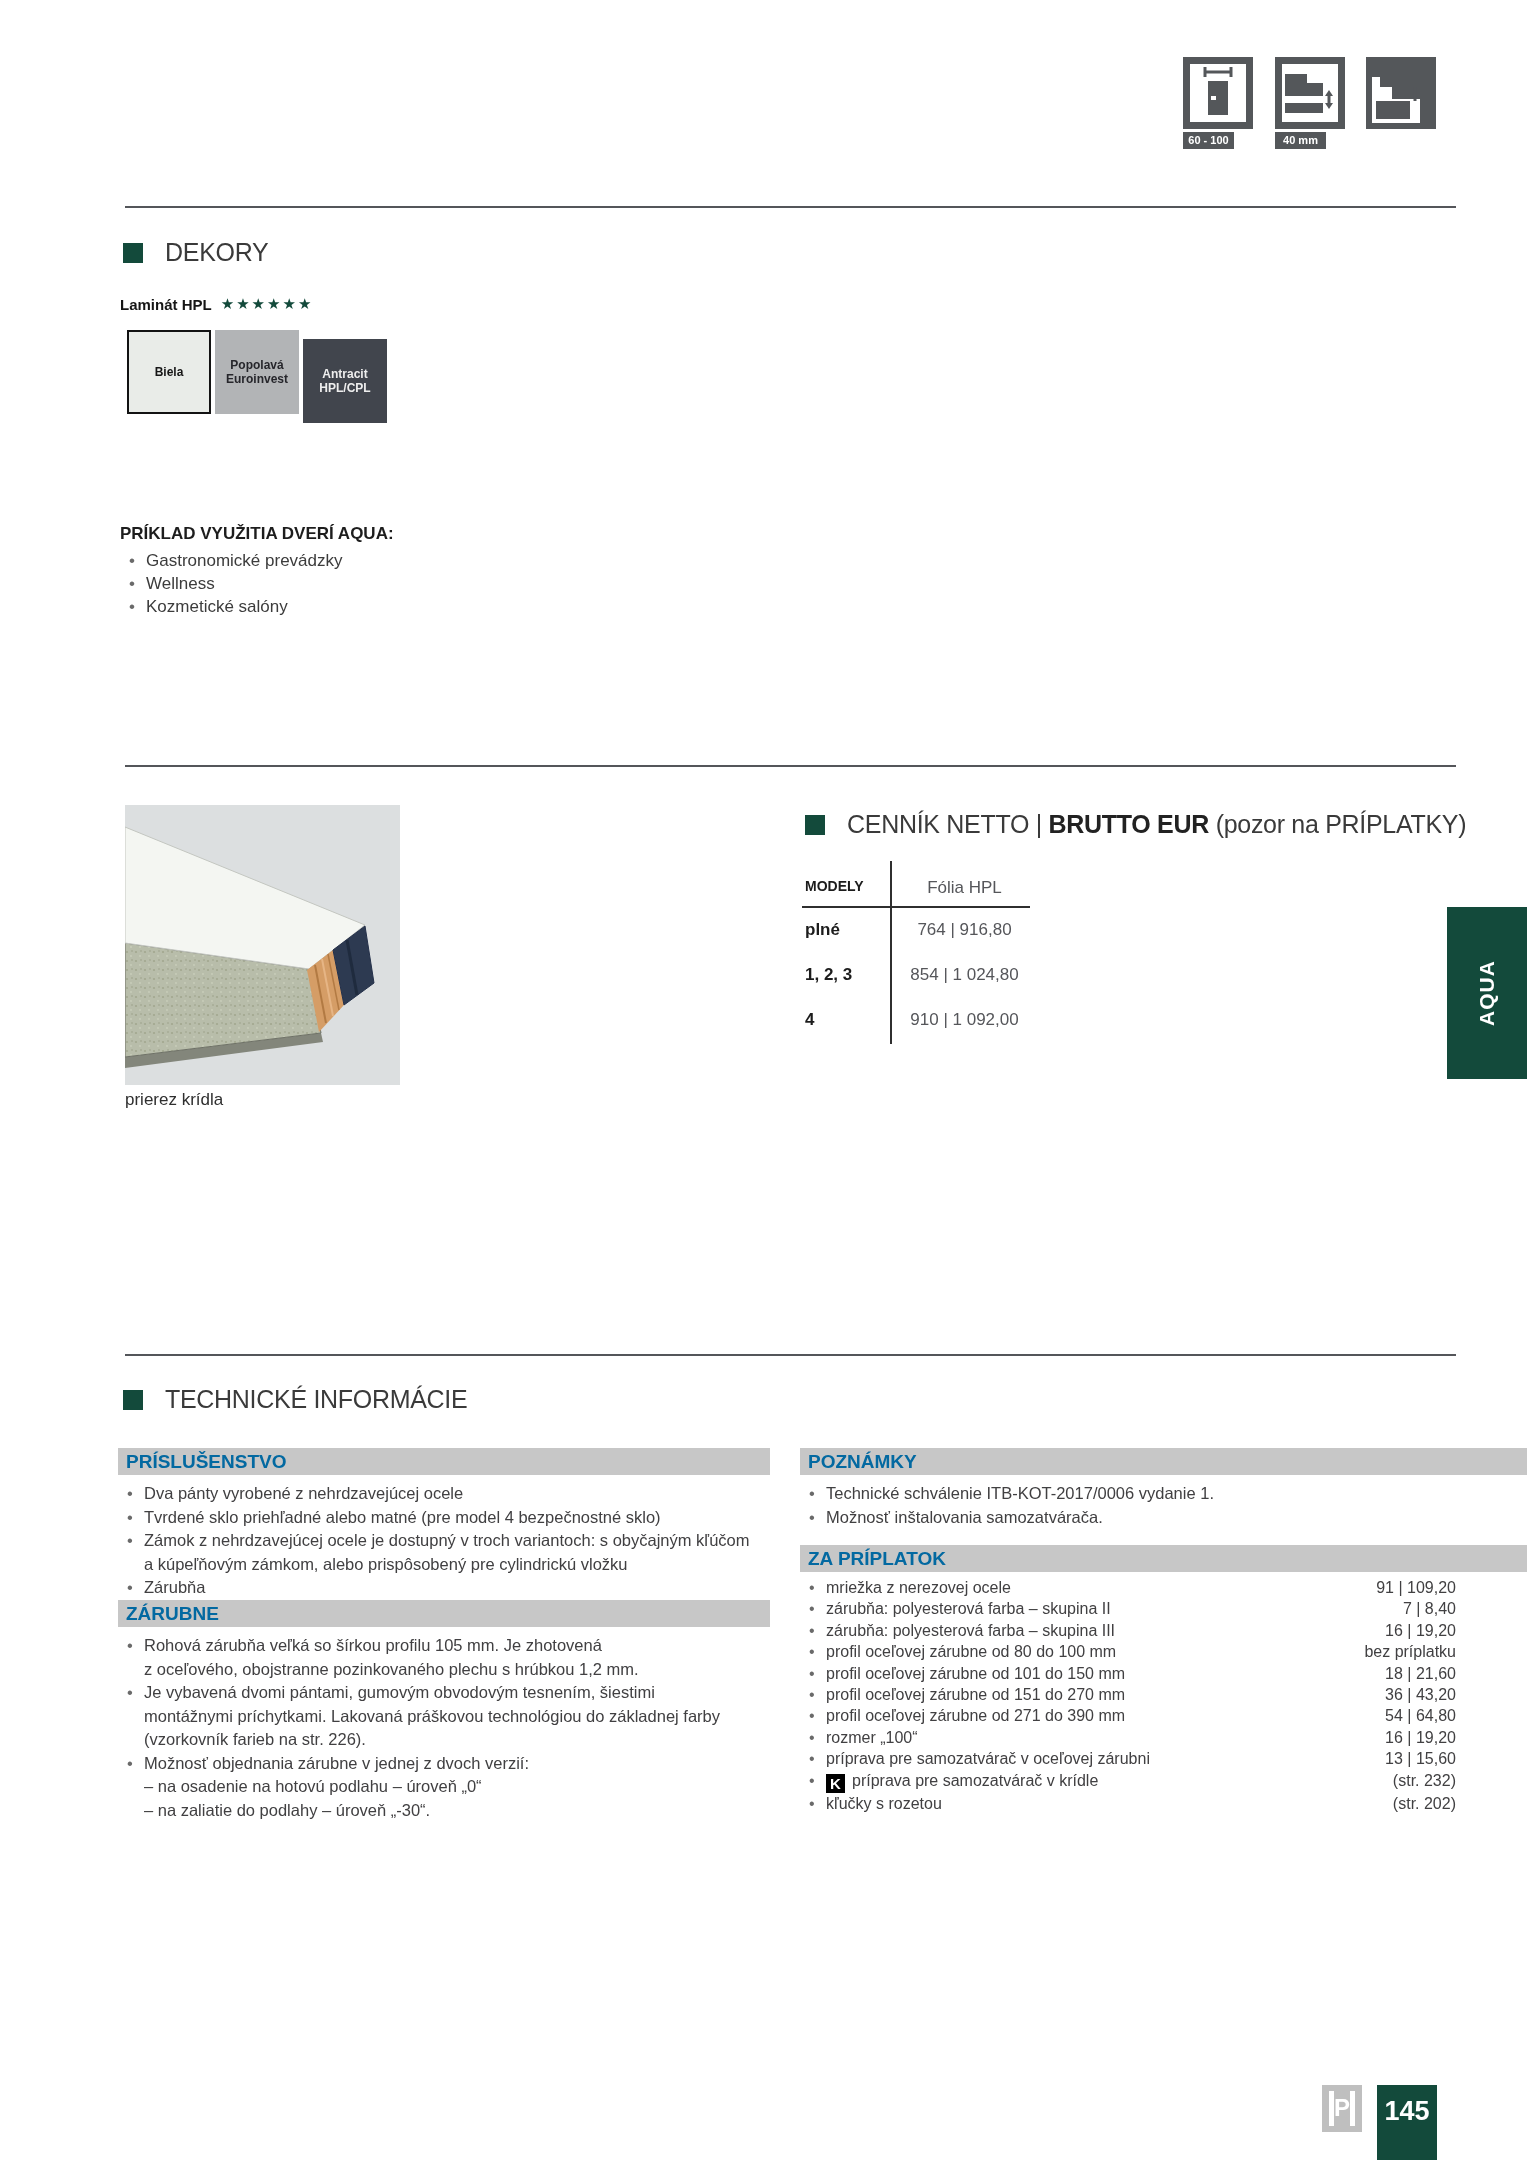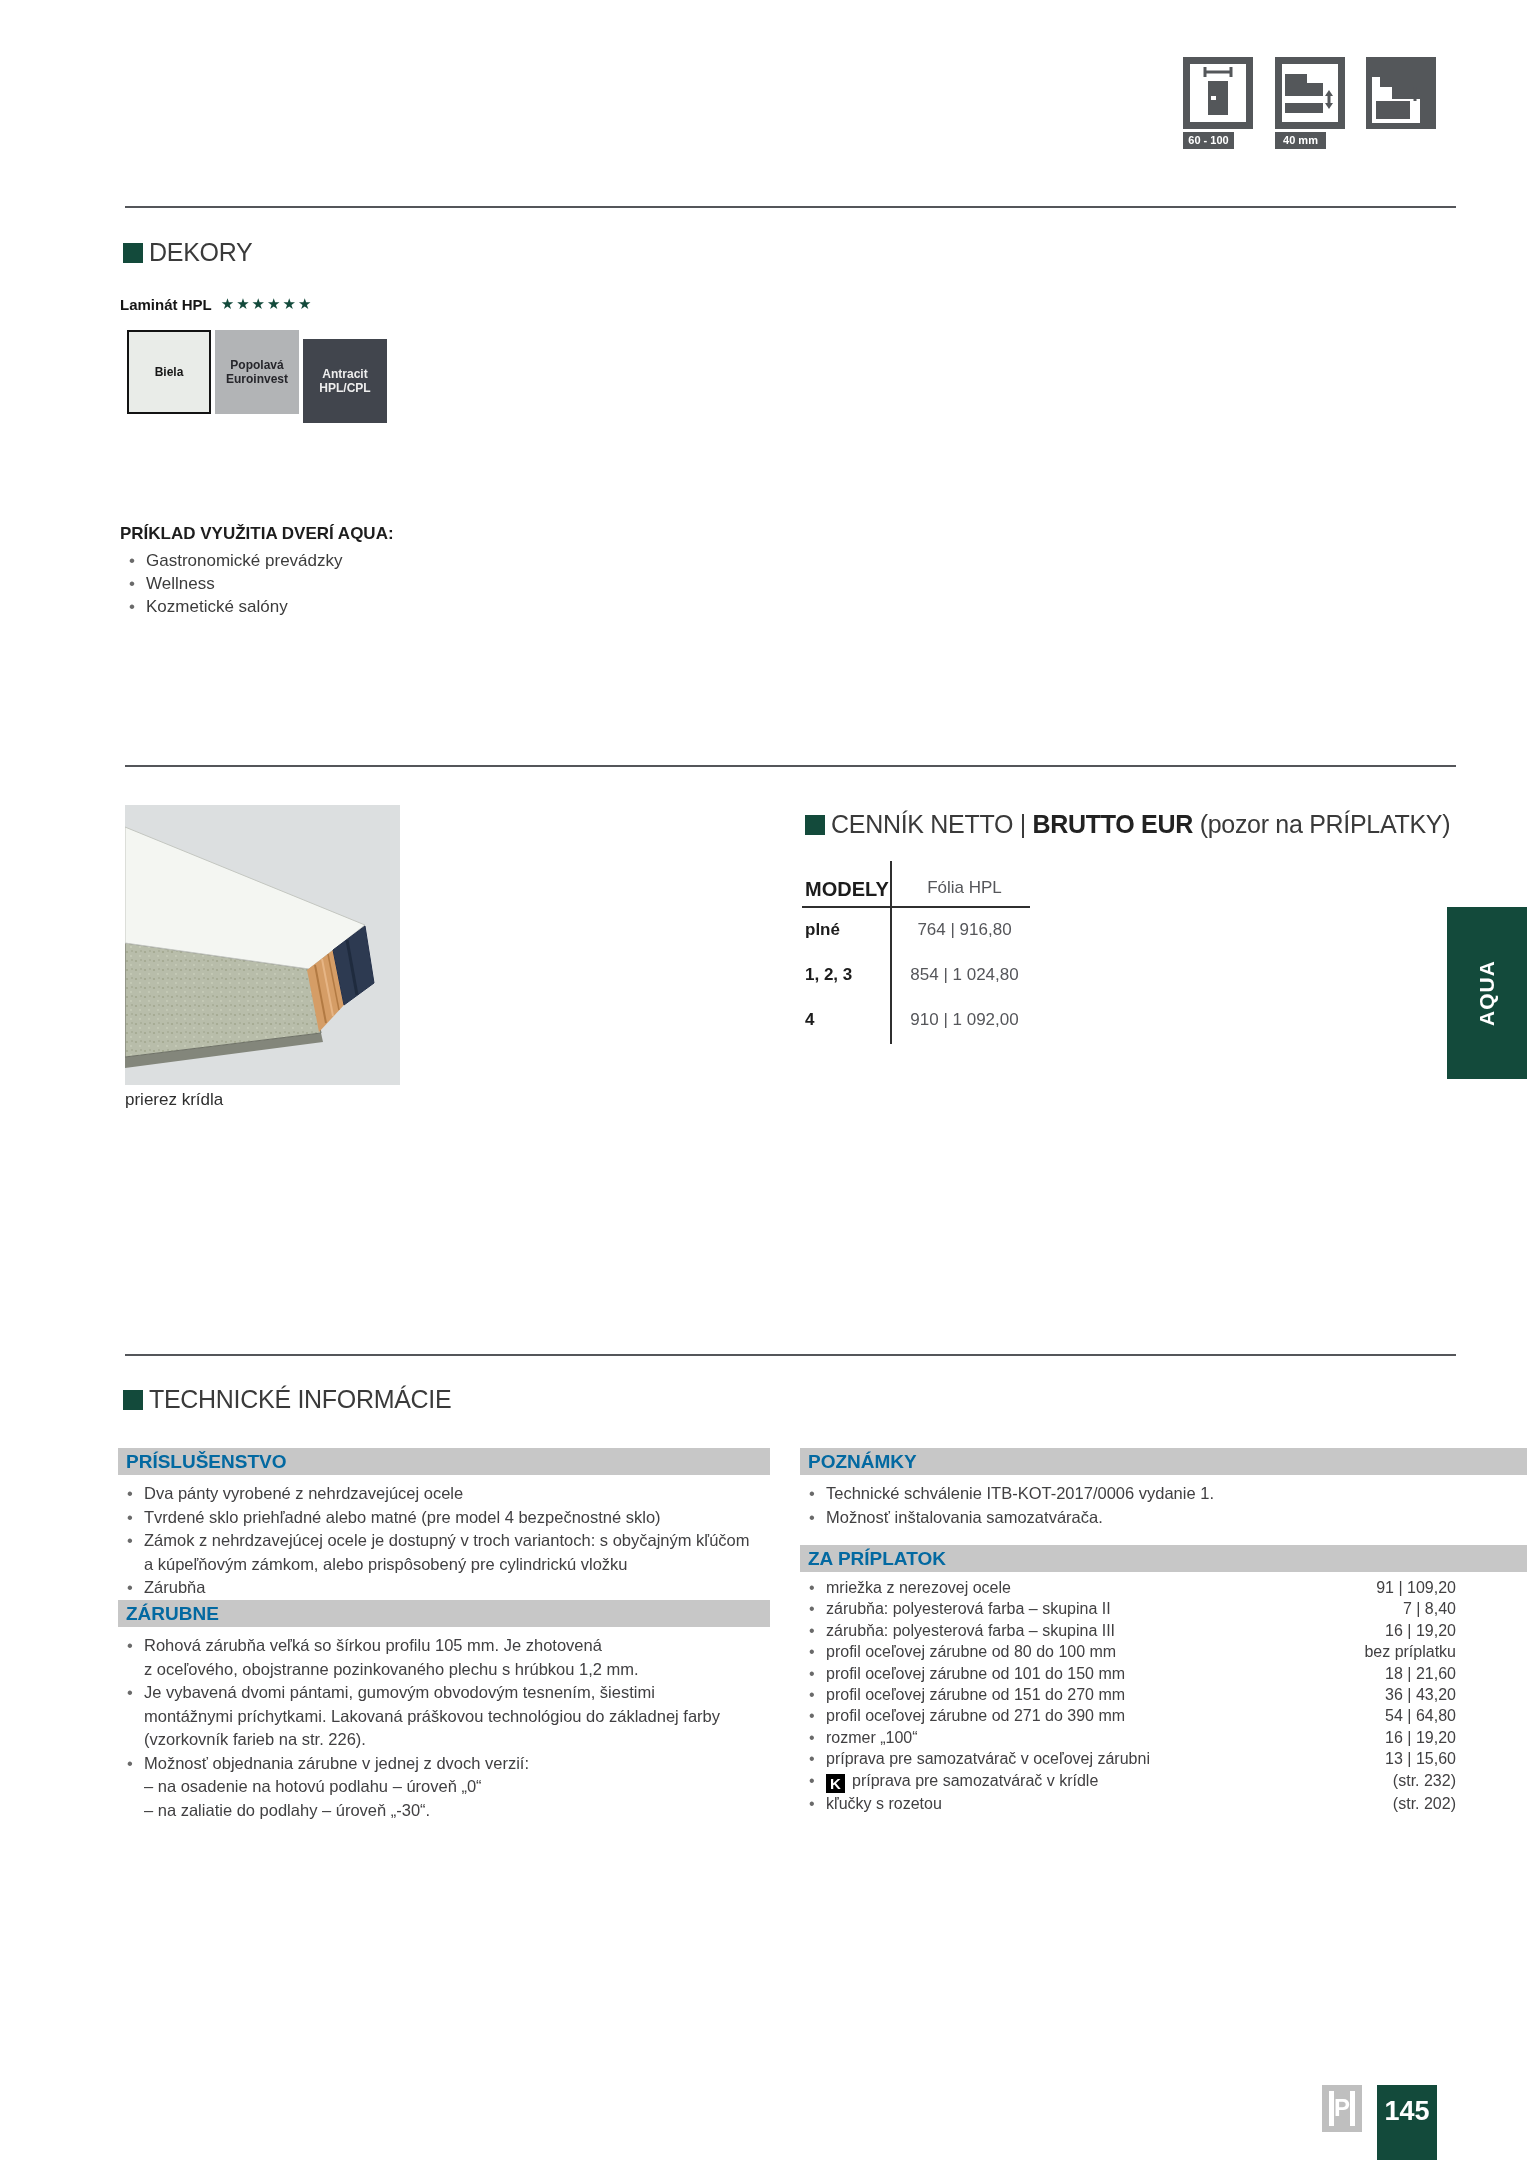--- a/index.html
+++ b/index.html
@@ -2,21 +2,21 @@
 <html><head>
 <meta charset="utf-8">
 <style>
   html,body{margin:0;padding:0;background:#9a9a9a;}
   #page{position:relative;width:1527px;height:2160px;background:#ffffff;
         font-family:"Liberation Sans",sans-serif;color:#2e2e2e;overflow:hidden;}
 
   .rule{position:absolute;left:125px;width:1331px;height:2px;background:#54565a;}
 
   
-  .sec-head{position:absolute;display:flex;align-items:center;gap:6px;}
+  .sec-head{position:absolute;display:flex;align-items:center;gap:22px;}
   .green-sq{width:20px;height:20px;background:#134a3b;flex:0 0 auto;}
   .sec-head .t{font-size:25px;letter-spacing:-0.3px;color:#3a3a3a;white-space:nowrap;}
   .sec-head .t b{color:#222;}
 
   
   .icon-box{position:absolute;width:70px;height:72px;background:#54575a;}
   .icon-box svg{display:block;}
   .icon-label{position:absolute;width:51px;height:17px;background:#54575a;color:#fff;
               font-size:11px;font-weight:bold;text-align:center;line-height:17px;}
   .icon-label:empty{display:none;}
@@ -37,21 +37,21 @@
   .blist{list-style:none;margin:0;padding:0;}
   .blist li{position:relative;padding-left:26px;white-space:pre-line;}
   .blist li::before{content:"•";position:absolute;left:9px;color:#6a6a6a;}
   #usage-list{position:absolute;left:120px;top:549px;font-size:17px;line-height:23px;color:#3c3c3c;}
 
   
   #door-art{position:absolute;left:125px;top:805px;}
   .caption{position:absolute;left:125px;top:1090px;font-size:17px;color:#2f2f2f;}
 
   
-  .tbl-colhead-model{position:absolute;left:805px;top:878px;font-size:20px;font-weight:bold;color:#1c1c1c;}
+  .tbl-colhead-model{position:absolute;left:805px;top:878px;font-size:14px;font-weight:bold;color:#1c1c1c;}
   .tbl-colhead-price{position:absolute;left:892px;top:878px;width:145px;text-align:center;
                      font-size:17px;color:#55565a;}
   .tbl-vline{position:absolute;left:890px;top:861px;width:2px;height:183px;background:#2f2f2f;}
   .tbl-hline{position:absolute;left:802px;top:906px;width:228px;height:2px;background:#2f2f2f;}
   #price-rows{position:absolute;left:805px;top:920px;width:300px;}
   .prow{position:relative;height:45px;}
   .prow .model{position:absolute;left:0;font-size:17px;font-weight:bold;color:#1c1c1c;}
   .prow .price{position:absolute;left:87px;width:145px;text-align:center;font-size:17px;color:#55565a;}
 
   

